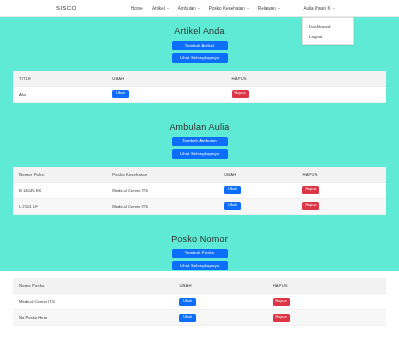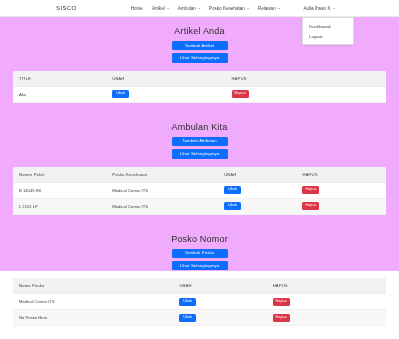--- a/index.html
+++ b/index.html
@@ -3,21 +3,21 @@
 <meta charset="utf-8">
 <style>
   * { box-sizing: border-box; }
   html, body {
     margin: 0; padding: 0;
     width: 399px; height: 339px;
     overflow: hidden;
     background: #ffffff;
     font-family: "Liberation Sans", sans-serif;
   }
-  #page { position: relative; width: 399px; height: 271px; background: #f0abfc; }
+  #page { position: relative; width: 399px; height: 271px; background: #5eead4; }
 
   
   .navbar {
     position: relative;
     height: 17px;
     background: #ffffff;
     border-bottom: 1px solid #e8e8e8;
     display: flex;
     align-items: center;
     padding: 0 12px;
@@ -222,21 +222,21 @@
             </td>
           </tr>
         </tbody>
       </table>
     </div>
   </div>
 
   <div class="spacer-md"></div>
 
   <div class="section">
-    <h2 class="section-title">Ambulan Kita</h2>
+    <h2 class="section-title">Ambulan Aulia</h2>
     <div class="btn-stack">
       <button class="btn btn-primary btn-wide">Tambah Ambulan</button>
       <button class="btn btn-primary btn-wide">Lihat Selengkapnya</button>
     </div>
     <div class="table-wrap">
       <table>
         <colgroup>
             <col style="width:25%">
             <col style="width:30%">
             <col style="width:21%">

